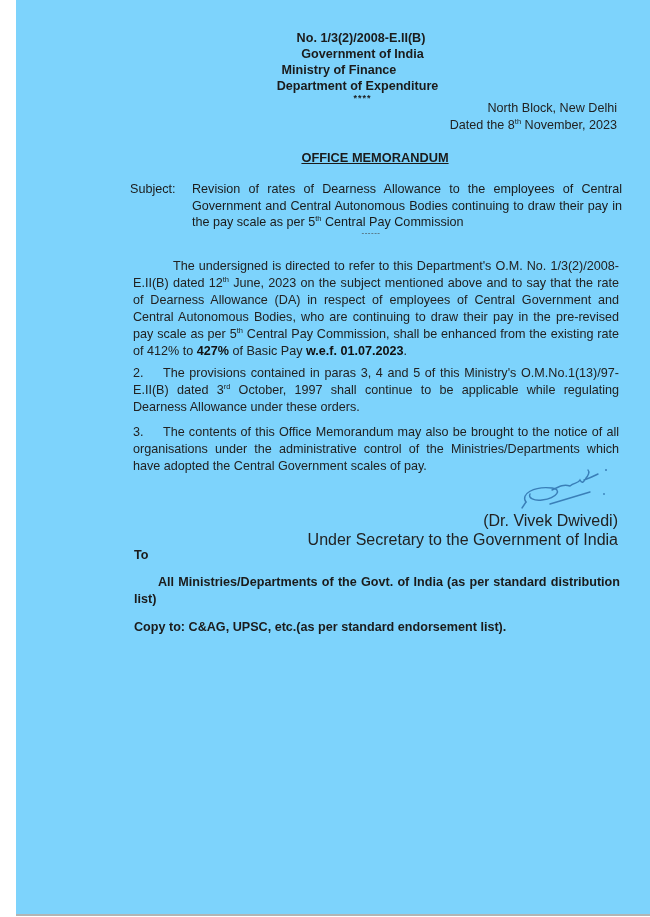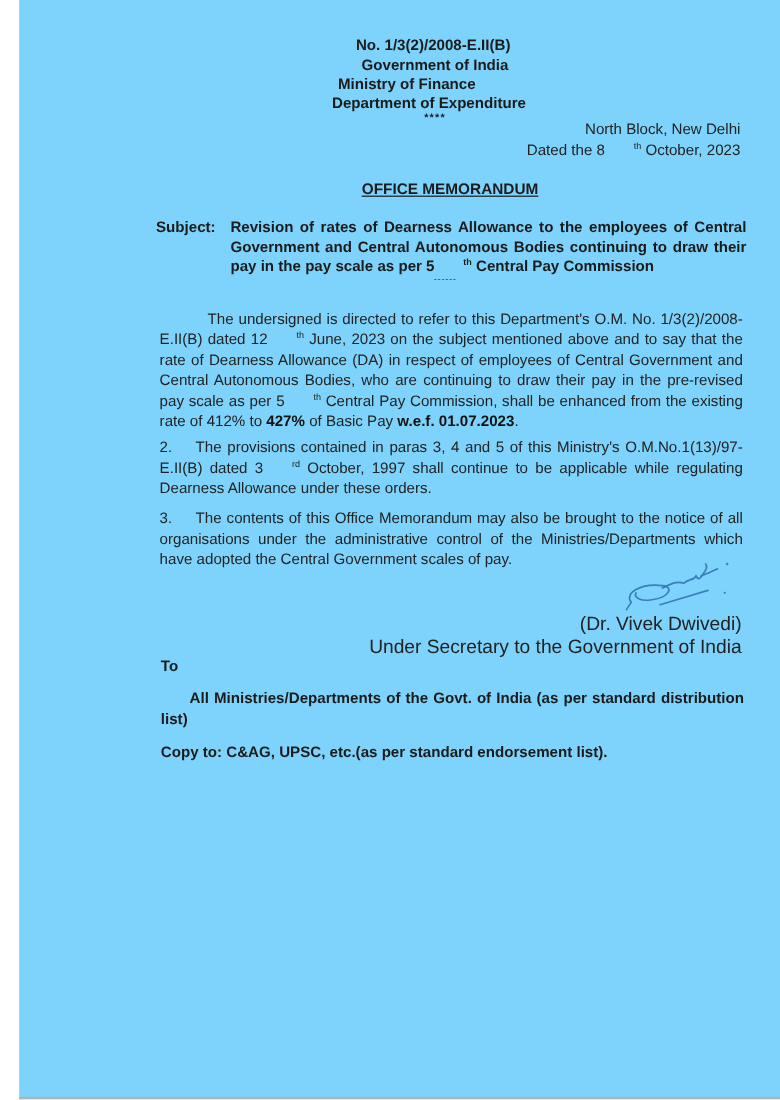--- a/index.html
+++ b/index.html
@@ -20,31 +20,31 @@
   .header-block .line.l1 { padding-left: 44px; }
   .header-block .line.l2 { padding-left: 47px; }
   .header-block .line.l3 { }
   .header-block .line.l4 { padding-left: 37px; }
   .header-block .stars { font-size: 9px; line-height: 8px; letter-spacing: 1px; padding-left: 47px; }
 
   .place-date {
     position: absolute; right: 45px; top: 100px; text-align: right;
     font-size: 12.6px; line-height: 17px; color: #222;
   }
-  sup { font-size: 7.5px; line-height: 0; vertical-align: 5px; margin-left: 24px; }
+  sup { font-size: 7.5px; line-height: 0; vertical-align: 5px; }
 
   .om-title {
     position: absolute; top: 150px; left: 0; width: 100%; text-align: center;
     font-weight: bold; font-size: 12.8px;
   }
   .om-title span { text-decoration: underline; padding-left: 72px; }
 
   .subject {
     position: absolute; top: 181px; left: 114px; width: 492px;
-    font-weight: bold; font-size: 12.6px; line-height: 16.5px;
+    font-weight: normal; font-size: 12.6px; line-height: 16.5px;
   }
   .subject .label { position: absolute; left: 0; top: 0; }
   .subject .text { margin-left: 62px; text-align: justify; }
   .dashes {
     position: absolute; top: 228px; left: 0; width: 100%; text-align: center;
     font-size: 8px; padding-left: 64px; box-sizing: border-box; letter-spacing: 0.5px; color: #444;
   }
 
   .para {
     position: absolute; left: 117px; width: 486px;
@@ -84,21 +84,21 @@
   <div class="header-block">
     <span class="line l1">No. 1/3(2)/2008-E.II(B)</span>
     <span class="line l2">Government of India</span>
     <span class="line l3">Ministry of Finance</span>
     <span class="line l4">Department of Expenditure</span>
     <span class="line stars">****</span>
   </div>
 
   <div class="place-date">
     <div>North Block, New Delhi</div>
-    <div><span>Dated the 8</span><sup>th</sup><span> October, 2023</span></div>
+    <div><span>Dated the 8</span><sup>th</sup><span> November, 2023</span></div>
   </div>
 
   <div class="om-title">
     <span>OFFICE MEMORANDUM</span>
   </div>
 
   <div class="subject">
     <span class="label">Subject:</span>
     <div class="text"><span>Revision of rates of Dearness Allowance to the employees of Central Government and Central Autonomous Bodies continuing to draw their pay in the pay scale as per 5</span><sup>th</sup><span> Central Pay Commission</span></div>
   </div>

